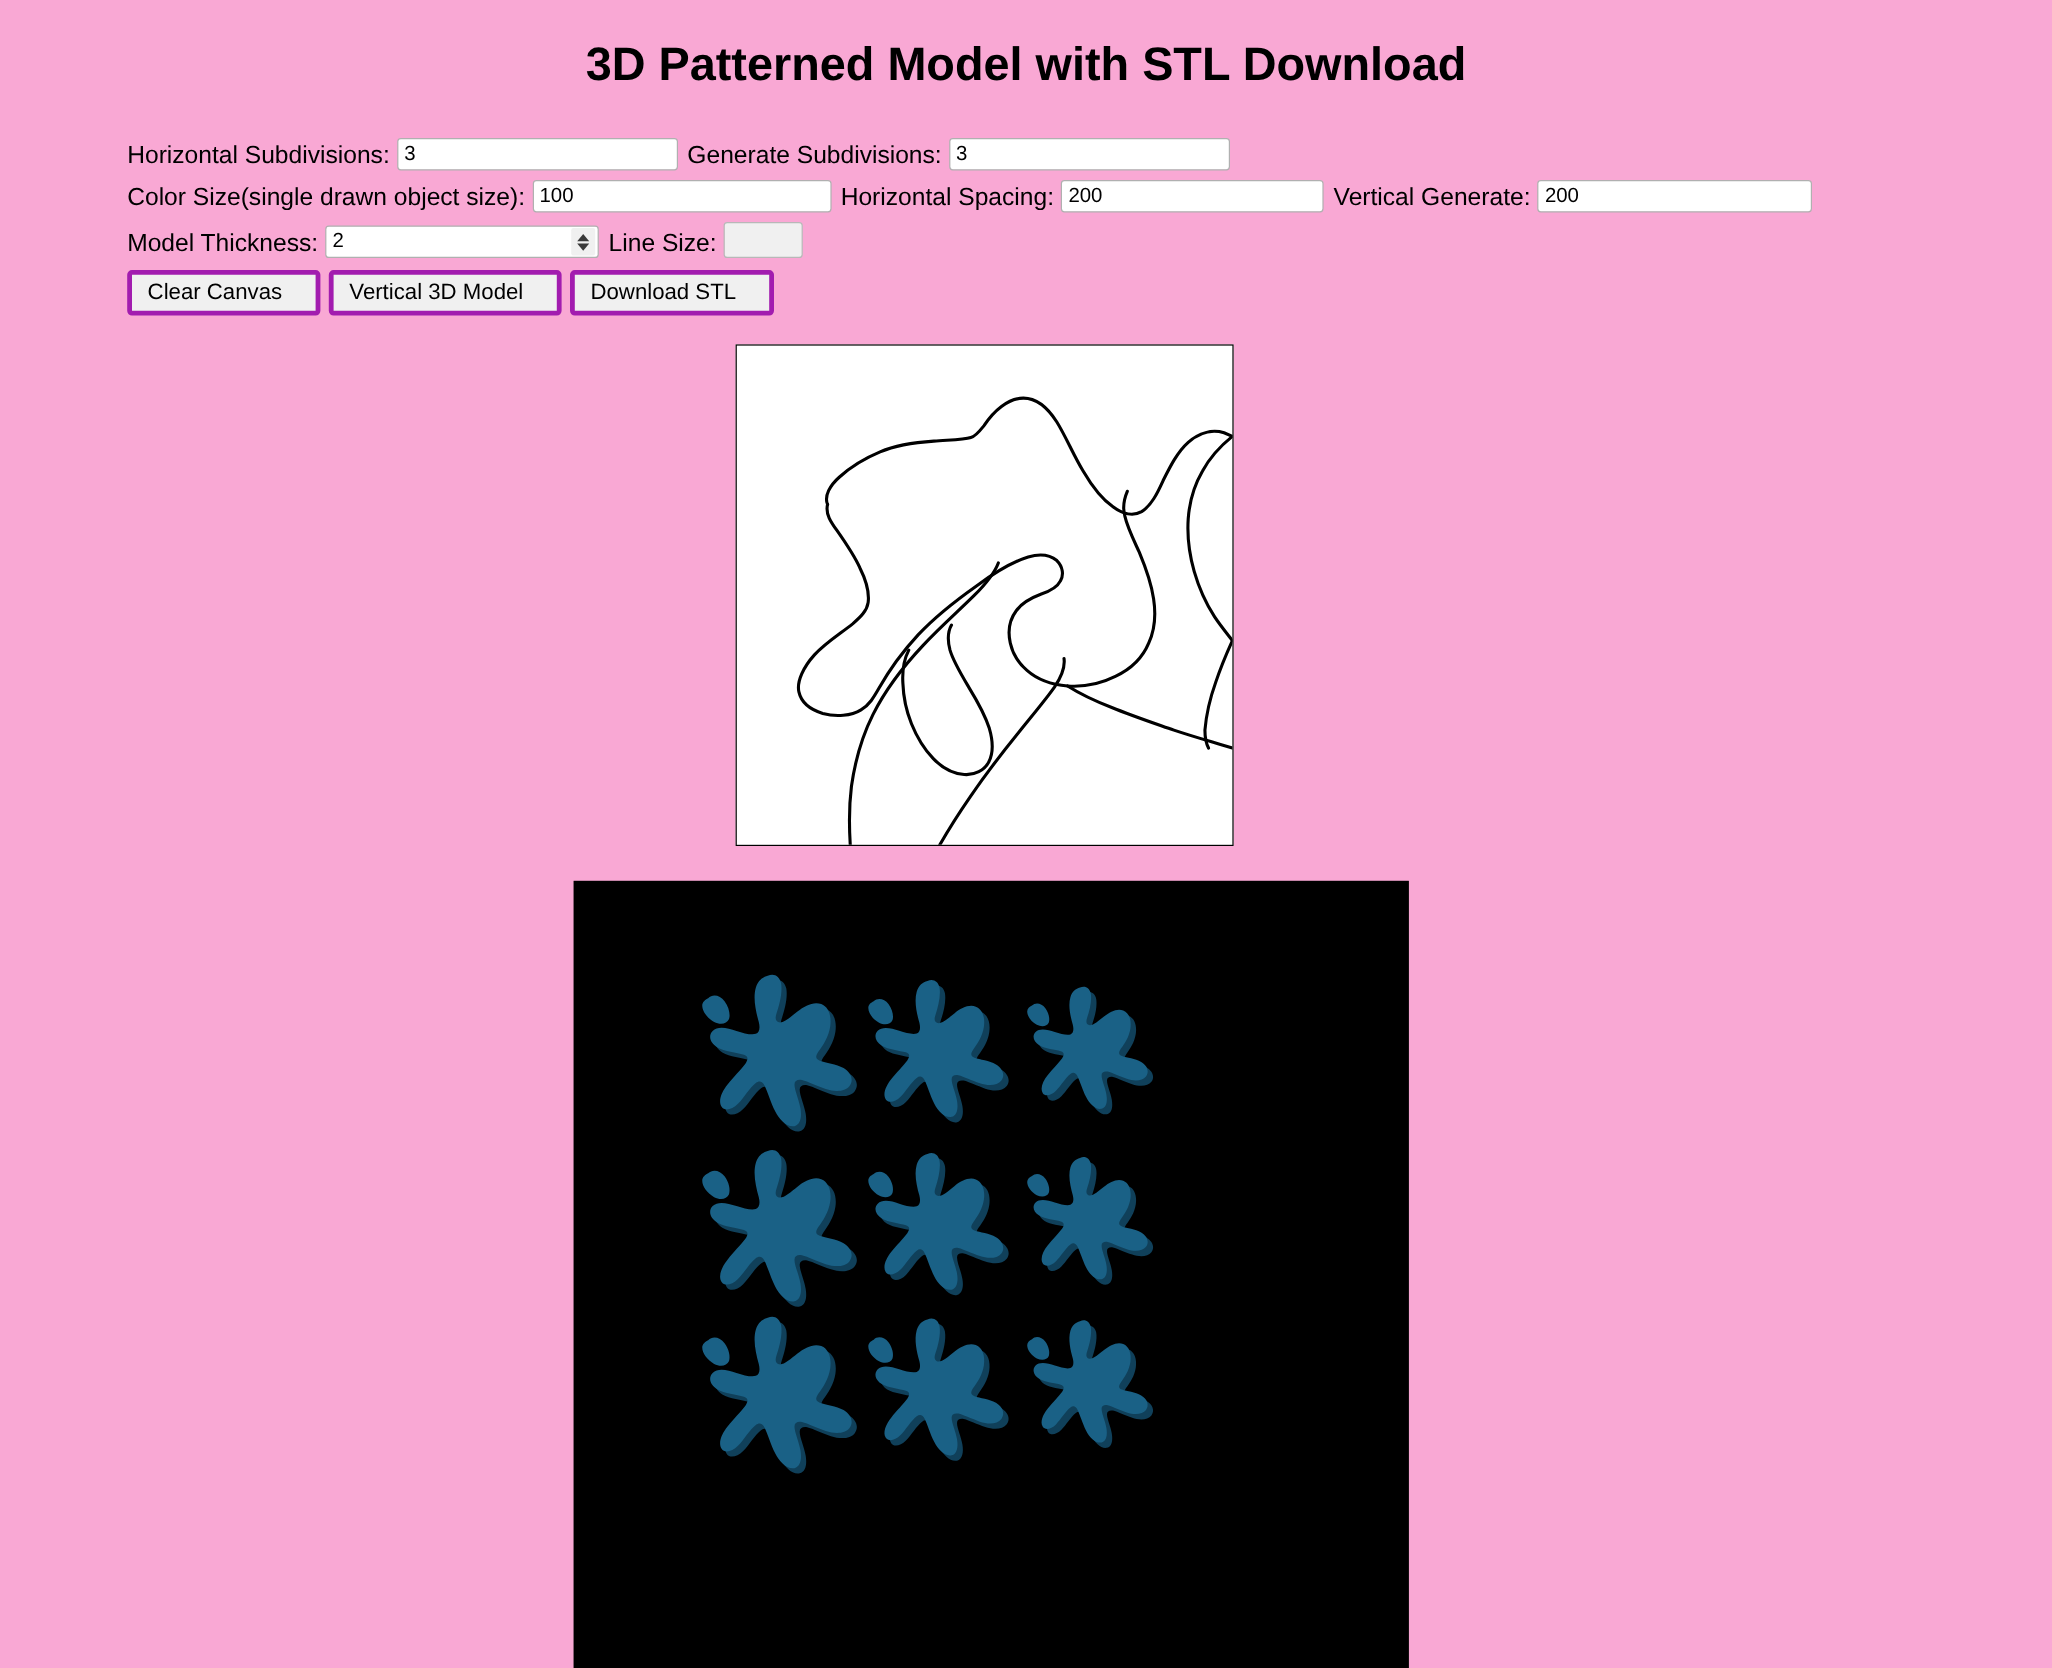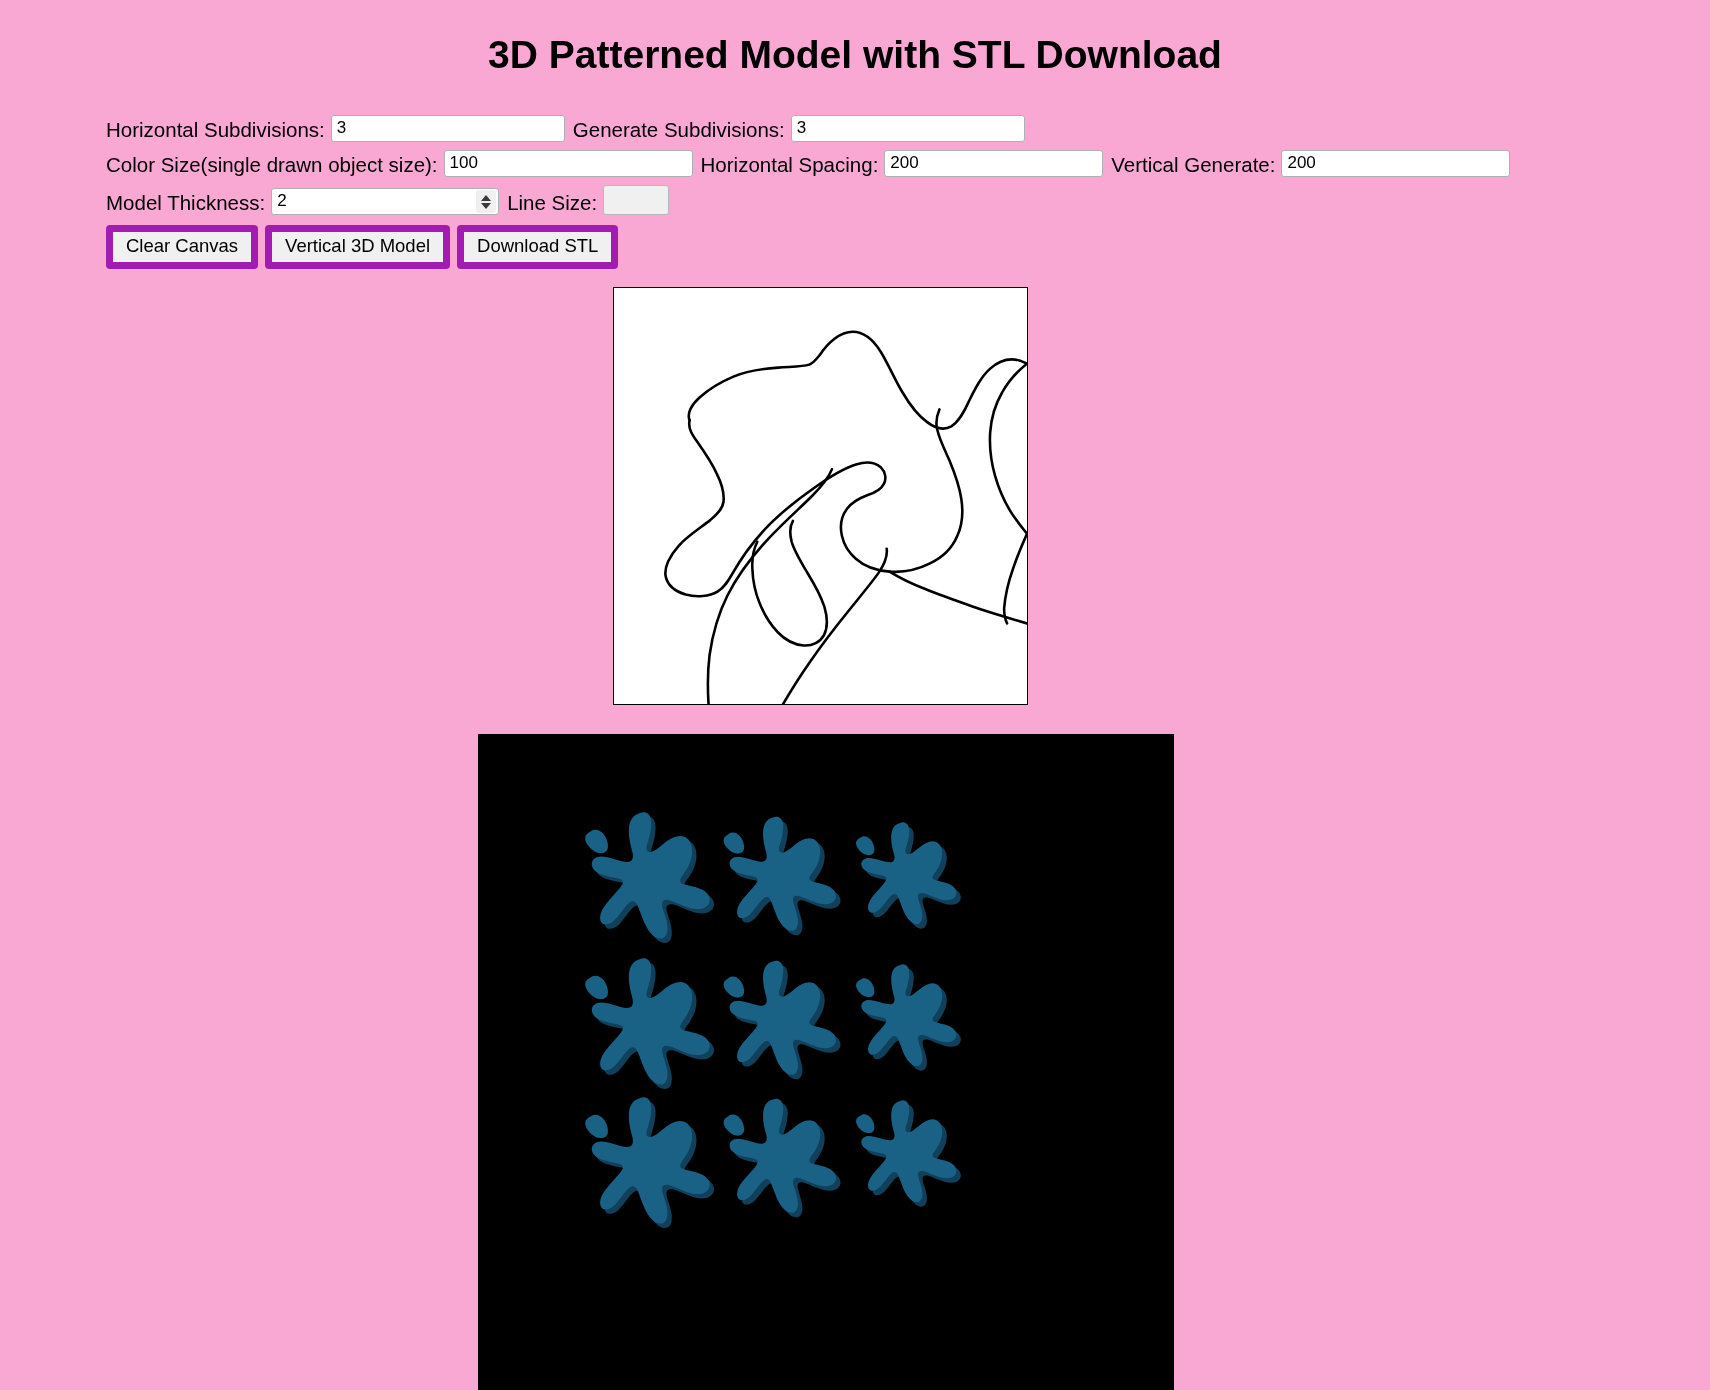--- a/index.html
+++ b/index.html
@@ -131,23 +131,23 @@
     background: #000000;
   }
 
   
   .btn-row { margin-top: 10px; display: flex; align-items: center; }
   button.pbtn {
     font-family: "Liberation Sans", sans-serif;
     font-size: 18.5px;
     color: #000000;
     background: #f0f0f0;
-    border: 7px solid #a21caf;
+    border: 4px solid #a21caf;
     border-radius: 4px;
-    padding: 3px 13px 5px 13px;
+    padding: 3px 28px 5px 13px;
     margin-right: 7px;
     line-height: 22px;
     cursor: pointer;
   }
 
   
   .draw-canvas {
     position: absolute;
     left: 613px;
     top: 287px;

